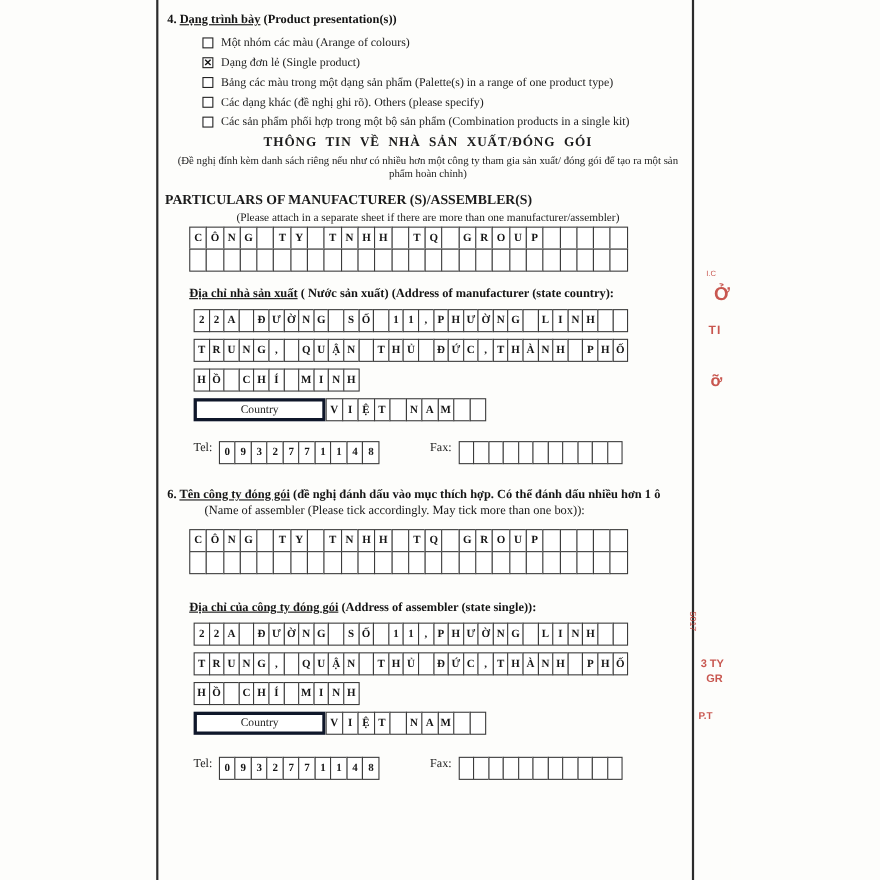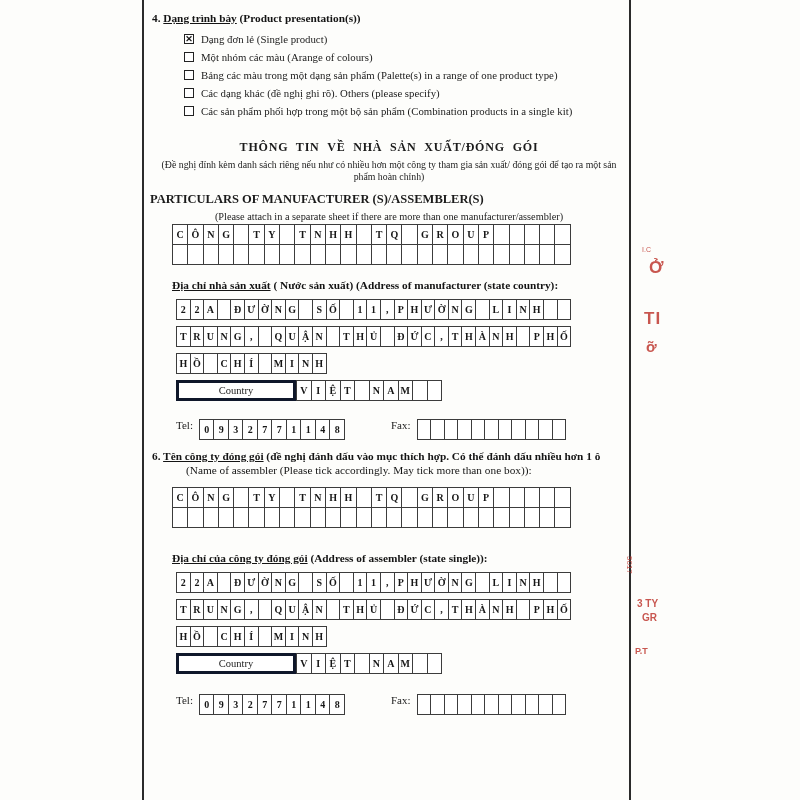--- a/index.html
+++ b/index.html
@@ -17,21 +17,21 @@
   .sec-heading .u { text-decoration:underline; }
   .normal { font-weight:normal; }
 
   .s4-heading { padding-top:12px; }
   .options { margin:6px 0 0 34px; }
   .option { display:flex; align-items:center; gap:7px; height:18px; font-size:10.8px; }
 
   .cb { width:10px; height:10px; border:1.3px solid #222; display:inline-block; position:relative; background:#fff; flex:0 0 auto; }
   .cb.checked::after { content:"✕"; position:absolute; inset:0; display:flex; align-items:center; justify-content:center; font-size:9px; font-weight:bold; color:#111; line-height:1; }
 
-  .title-vi { margin-top:20px; text-align:center; font-weight:bold; font-size:12px; letter-spacing:.8px; word-spacing:4px; }
+  .title-vi { margin-top:2px; text-align:center; font-weight:bold; font-size:12px; letter-spacing:.8px; word-spacing:4px; }
   .note-vi  { margin-top:4px; text-align:center; font-size:9.8px; line-height:11.5px; padding:0 6px; }
   .title-en { margin-top:10px; text-align:left; font-weight:bold; font-size:12.5px; }
   .note-en  { margin-top:4px; text-align:center; font-size:10.3px; }
 
   .s5-heading { margin-top:12px; }
   .addr-heading { margin-top:14px; margin-left:22px; }
 
   .char-grid { }
   .char-grid .grid-row { display:flex; }
   .char-grid .grid-row + .grid-row { margin-top:-1px; }
@@ -50,37 +50,37 @@
   .country-grid { margin:0; }
   .country-grid .cell { width:15.5px; }
 
   .tel-row { display:flex; align-items:flex-start; margin-left:26px; margin-top:18px; }
   .tel-label, .fax-label { font-size:11px; margin-right:6px; }
   .fax-label { margin-left:46px; }
   .tel-grid .cell { width:15.5px; }
   .fax-grid .cell { width:14.5px; }
   .inline-grid { margin:0; }
 
-  .s6-heading { margin-top:10px; padding-left:34px; text-indent:-34px; line-height:13.5px; }
+  .s6-heading { margin-top:22px; padding-left:34px; text-indent:-34px; line-height:13.5px; }
   .cb-row { display:flex; margin-left:36px; margin-top:8px; }
   .cb-item { display:flex; gap:9px; }
   .cb-item.first { flex:0 0 146px; }
   .cb-item .labels { display:flex; flex-direction:column; }
   .cb-item .label { font-size:11px; line-height:12px; }
   .cb-item .sublabel { font-size:10.5px; margin-top:4px; }
   .cb-item .cb { margin-top:1px; }
 
   .name-grid.second { margin-top:10px; }
   .addr-heading.second { margin-top:24px; }
   .tel-row.second { margin-top:20px; }
 
   .stamp { position:absolute; color:#bf3a32; font-family:"Liberation Sans", sans-serif; opacity:.85; white-space:nowrap; }
   .stamp.f1 { left:642px; top:246px; font-size:7px; }
   .stamp.f2 { left:649px; top:258px; font-size:17px; font-weight:bold; }
-  .stamp.f3 { left:644px; top:309px; font-size:17px; font-weight:bold; letter-spacing:1px; }
+  .stamp.f3 { left:644px; top:295px; font-size:11px; font-weight:bold; letter-spacing:1px; }
   .stamp.f4 { left:646px; top:338px; font-size:15px; font-weight:bold; }
   .stamp.f5 { left:634px; top:556px; font-size:8px; transform:rotate(90deg); transform-origin:left top; }
   .stamp.f6 { left:637px; top:598px; font-size:10px; font-weight:bold; }
   .stamp.f7 { left:642px; top:612px; font-size:10px; font-weight:bold; }
   .stamp.f8 { left:635px; top:646px; font-size:9px; font-weight:bold; }
 </style>
 </head>
 <body>
 
 <div class="page">
@@ -89,26 +89,26 @@
 
   <div class="content">
 
     <div class="sec-heading s4-heading">
       <span>4.</span>
       <span class="u">Dạng trình bày</span><span> (Product presentation(s))</span>
     </div>
 
     <div class="options">
       <div class="option">
+        <span class="cb"></span>
+        <span>Một nhóm các màu  (Arange of colours)</span>
+      </div>
+      <div class="option">
         <span class="cb checked"></span>
         <span>Dạng đơn lẻ  (Single product)</span>
-      </div>
-      <div class="option">
-        <span class="cb"></span>
-        <span>Một nhóm các màu  (Arange of colours)</span>
       </div>
       <div class="option">
         <span class="cb"></span>
         <span>Bảng các màu trong một dạng sản phẩm (Palette(s) in a range of one product type)</span>
       </div>
       <div class="option">
         <span class="cb"></span>
         <span>Các dạng khác (đề nghị ghi rõ). Others (please specify)</span>
       </div>
       <div class="option">

